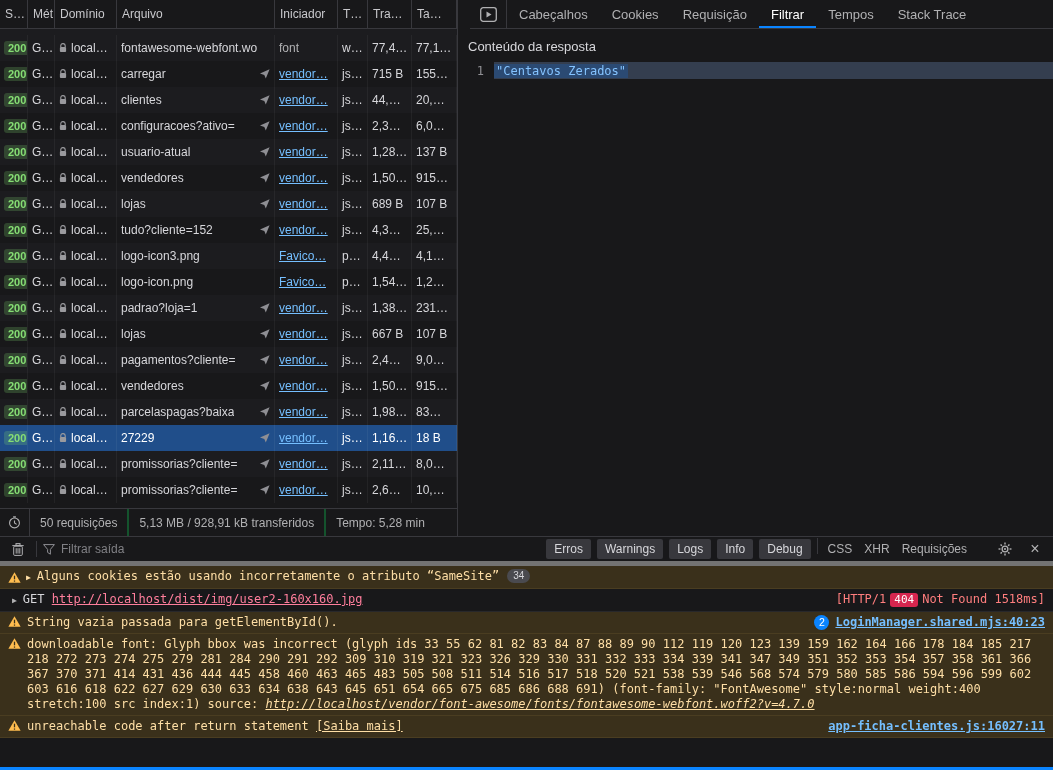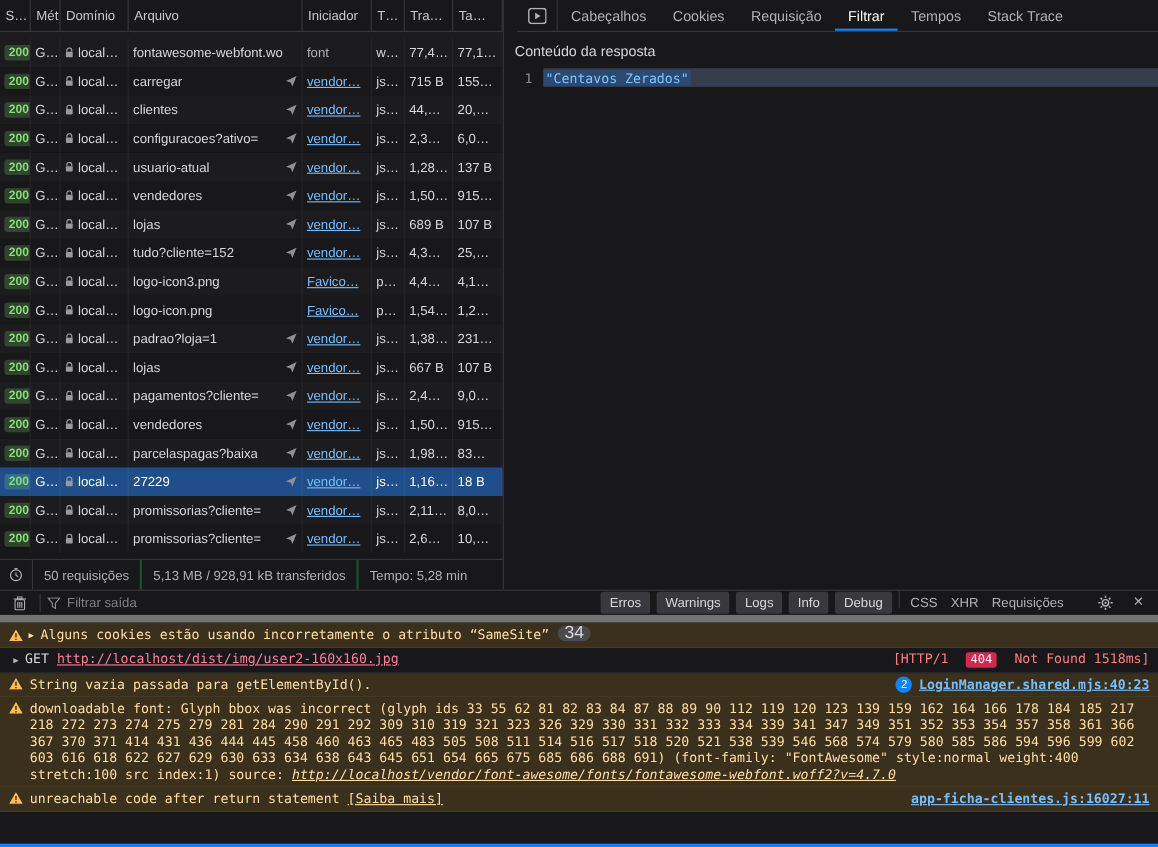--- a/index.html
+++ b/index.html
@@ -41,43 +41,43 @@
   .tab.active::after { content:""; position:absolute; left:0; right:0; bottom:0; height:2px; background:#0a84ff; }
   .resp-title { padding:10px 10px 8px 10px; font-size:13px; color:#d7d7db; }
   .code-area { flex:1; font-family:"DejaVu Sans Mono", monospace; font-size:12px; }
   .code-line-row { display:flex; height:17px; align-items:center; }
   .gutter { width:36px; flex:none; text-align:right; padding-right:10px; color:#8f8f94; }
   .line-content { flex:1; background:#343e4f; height:100%; display:flex; align-items:center; cursor:text; }
   .str-sel { background:#2b4a73; color:#84c3ff; padding:0 2px; }
 
   
   .console { height:234px; flex:none; border-top:1px solid #38383d; display:flex; flex-direction:column; position:relative; background:#18181a; }
-  .console-toolbar { height:29px; flex:none; border-bottom:7px solid #737373; display:flex; align-items:center; padding:0 6px; gap:6px; }
+  .console-toolbar { height:29px; flex:none; border-bottom:5px solid #737373; display:flex; align-items:center; padding:0 6px; gap:6px; }
   .icon-btn { background:none; border:none; width:24px; height:22px; display:flex; align-items:center; justify-content:center; cursor:pointer; flex:none; }
   .tb-sep { width:1px; height:16px; background:#38383d; flex:none; }
   .filter-wrap { display:flex; align-items:center; gap:6px; flex:none; }
   .filter-input { background:transparent; border:none; outline:none; color:#d7d7db; font-size:12px; width:170px; font-family:"Liberation Sans", sans-serif; }
   .filter-input::placeholder { color:#808085; }
   .toolbar-right { margin-left:auto; display:flex; gap:6px; }
   .fbtn { background:#38383d; border:none; color:#d7d7db; font-size:12px; padding:3px 8px; border-radius:2px; cursor:pointer; font-family:"Liberation Sans", sans-serif; }
   .cat-btn { background:none; border:none; color:#b1b1b3; font-size:12px; padding:3px 4px; cursor:pointer; font-family:"Liberation Sans", sans-serif; }
   .gear-gap { width:10px; }
 
   .console-messages { flex:1; overflow:hidden; font-family:"DejaVu Sans Mono", monospace; font-size:12px; line-height:15px; }
   .msg { display:flex; align-items:flex-start; padding:3px 8px; gap:6px; border-bottom:1px solid #28282b; color:#d7d7db; }
   .msg.warn { background:#3a301b; color:#ffdfa6; border-bottom-color:#4a3d21; }
   .msg-icons { display:flex; align-items:center; gap:5px; flex:none; padding-top:1px; }
   .twisty { font-size:8px; color:inherit; cursor:pointer; }
   .msg-text { flex:1; min-width:0; word-break:break-word; }
-  .count-badge { background:#4a4a4f; color:#d7d7db; font-family:"Liberation Sans", sans-serif; font-size:16px; padding:0 6px; border-radius:8px; margin-left:8px; display:inline-block; line-height:14px; vertical-align:1px; }
+  .count-badge { background:#4a4a4f; color:#d7d7db; font-family:"Liberation Sans", sans-serif; font-size:10px; padding:0 6px; border-radius:8px; margin-left:8px; display:inline-block; line-height:14px; vertical-align:1px; }
   .blue-badge { background:#0a84ff; color:#fff; border-radius:50%; font-family:"Liberation Sans", sans-serif; font-size:10.5px; width:15px; height:15px; display:inline-flex; align-items:center; justify-content:center; flex:none; }
   .right-chunk { margin-left:auto; flex:none; display:flex; align-items:center; gap:6px; white-space:nowrap; }
   .src-link { color:#75bfff; text-decoration:underline; cursor:pointer; white-space:nowrap;font-weight:bold; }
   .url-link { color:#ff7e9c; text-decoration:underline; cursor:pointer; }
-  .status-red { color:#ff7e7e; display:inline-flex; align-items:center; gap:16px; }
+  .status-red { color:#ff7e7e; display:inline-flex; align-items:center; gap:4px; }
   .badge-404 { background:#d7264f; color:#fff; padding:0 4px; border-radius:3px; font-size:11px; line-height:14px; }
   .learn-link { color:inherit; text-decoration:underline; cursor:pointer; }
   .font-link { color:inherit; font-style:italic; text-decoration:underline; cursor:pointer; }
   .get-label { color:#d7d7db; }
   .focus-line { position:absolute; left:0; right:0; bottom:0; height:3px; background:#0a84ff; }
 </style>
 </head>
 <body>
 
 <div class="app">

